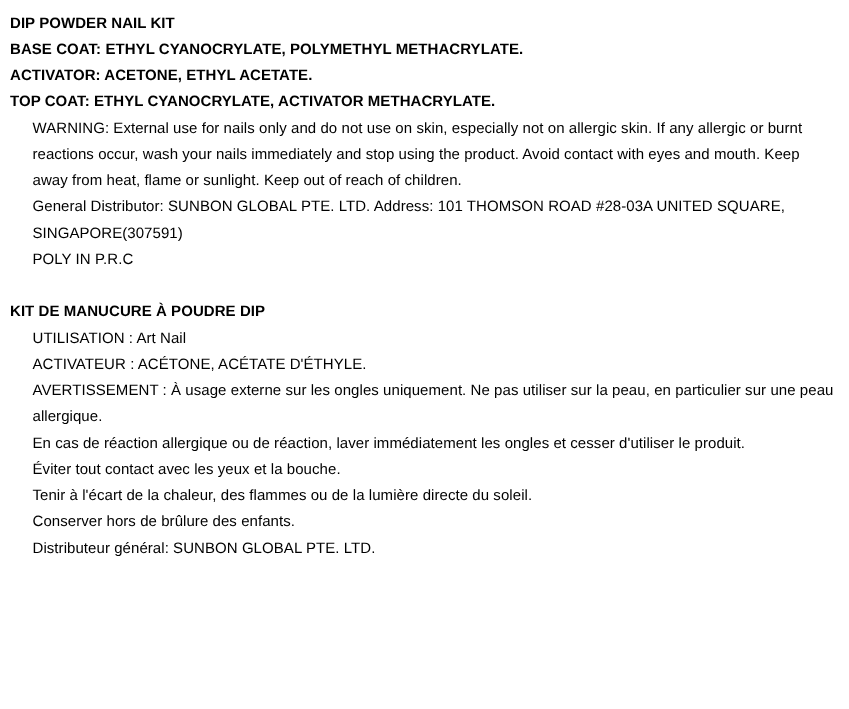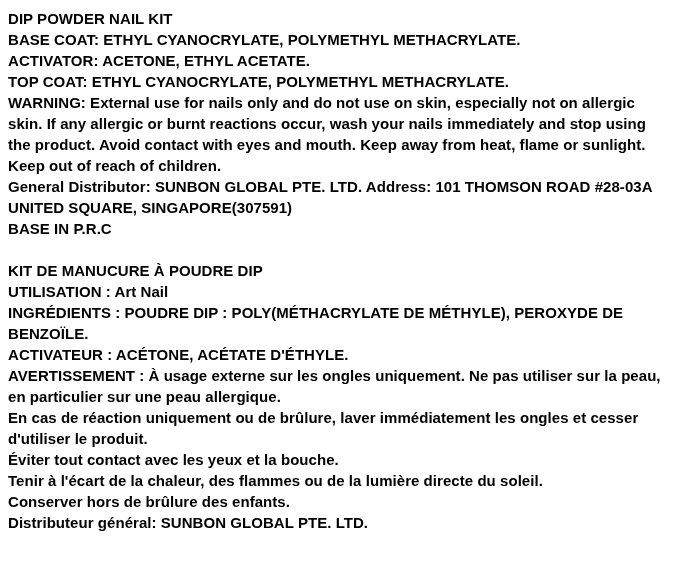--- a/index.html
+++ b/index.html
@@ -18,60 +18,60 @@
     box-sizing: border-box;
     width: 679px;
     height: 567px;
     padding: 8px 8px 8px 8px;
     background: #ffffff;
   }
   .block {
     margin: 0;
   }
   .line {
-    font-size: 15px;
+    font-size: 12px;
     line-height: 21px;
     letter-spacing: 0.05px;
     white-space: normal;
     word-wrap: break-word;
   }
   .bold {
     font-weight: bold;
   }
   .normal {
-    font-weight: bold;
+    font-weight: normal;
+    margin-left: 18px;
   }
   .gap {
     height: 21px;
   }
 </style>
 </head>
 <body>
 
 <div class="page">
 
   <section class="block">
     <div class="line bold">DIP POWDER NAIL KIT</div>
     <div class="line bold">BASE COAT: ETHYL CYANOCRYLATE, POLYMETHYL METHACRYLATE.</div>
     <div class="line bold">ACTIVATOR: ACETONE, ETHYL ACETATE.</div>
-    <div class="line bold">TOP COAT: ETHYL CYANOCRYLATE, POLYMETHYL METHACRYLATE.</div>
+    <div class="line bold">TOP COAT: ETHYL CYANOCRYLATE, ACTIVATOR METHACRYLATE.</div>
     <div class="line normal">WARNING: External use for nails only and do not use on skin, especially not on allergic skin. If any allergic or burnt reactions occur, wash your nails immediately and stop using the product. Avoid contact with eyes and mouth. Keep away from heat, flame or sunlight. Keep out of reach of children.</div>
     <div class="line normal">General Distributor: SUNBON GLOBAL PTE. LTD. Address: 101 THOMSON ROAD #28-03A UNITED SQUARE, SINGAPORE(307591)</div>
-    <div class="line normal">BASE IN P.R.C</div>
+    <div class="line normal">POLY IN P.R.C</div>
   </section>
 
   <div class="gap"></div>
 
   <section class="block">
     <div class="line bold">KIT DE MANUCURE À POUDRE DIP</div>
     <div class="line normal">UTILISATION : Art Nail</div>
-    <div class="line normal">INGRÉDIENTS : POUDRE DIP : POLY(MÉTHACRYLATE DE MÉTHYLE), PEROXYDE DE BENZOÏLE.</div>
     <div class="line normal">ACTIVATEUR : ACÉTONE, ACÉTATE D'ÉTHYLE.</div>
     <div class="line normal">AVERTISSEMENT : À usage externe sur les ongles uniquement. Ne pas utiliser sur la peau, en particulier sur une peau allergique.</div>
-    <div class="line normal">En cas de réaction uniquement ou de brûlure, laver immédiatement les ongles et cesser d'utiliser le produit.</div>
+    <div class="line normal">En cas de réaction allergique ou de réaction, laver immédiatement les ongles et cesser d'utiliser le produit.</div>
     <div class="line normal">Éviter tout contact avec les yeux et la bouche.</div>
     <div class="line normal">Tenir à l'écart de la chaleur, des flammes ou de la lumière directe du soleil.</div>
     <div class="line normal">Conserver hors de brûlure des enfants.</div>
     <div class="line normal">Distributeur général: SUNBON GLOBAL PTE. LTD.</div>
 
   </section>
 
 </div>
 
 </body></html>

